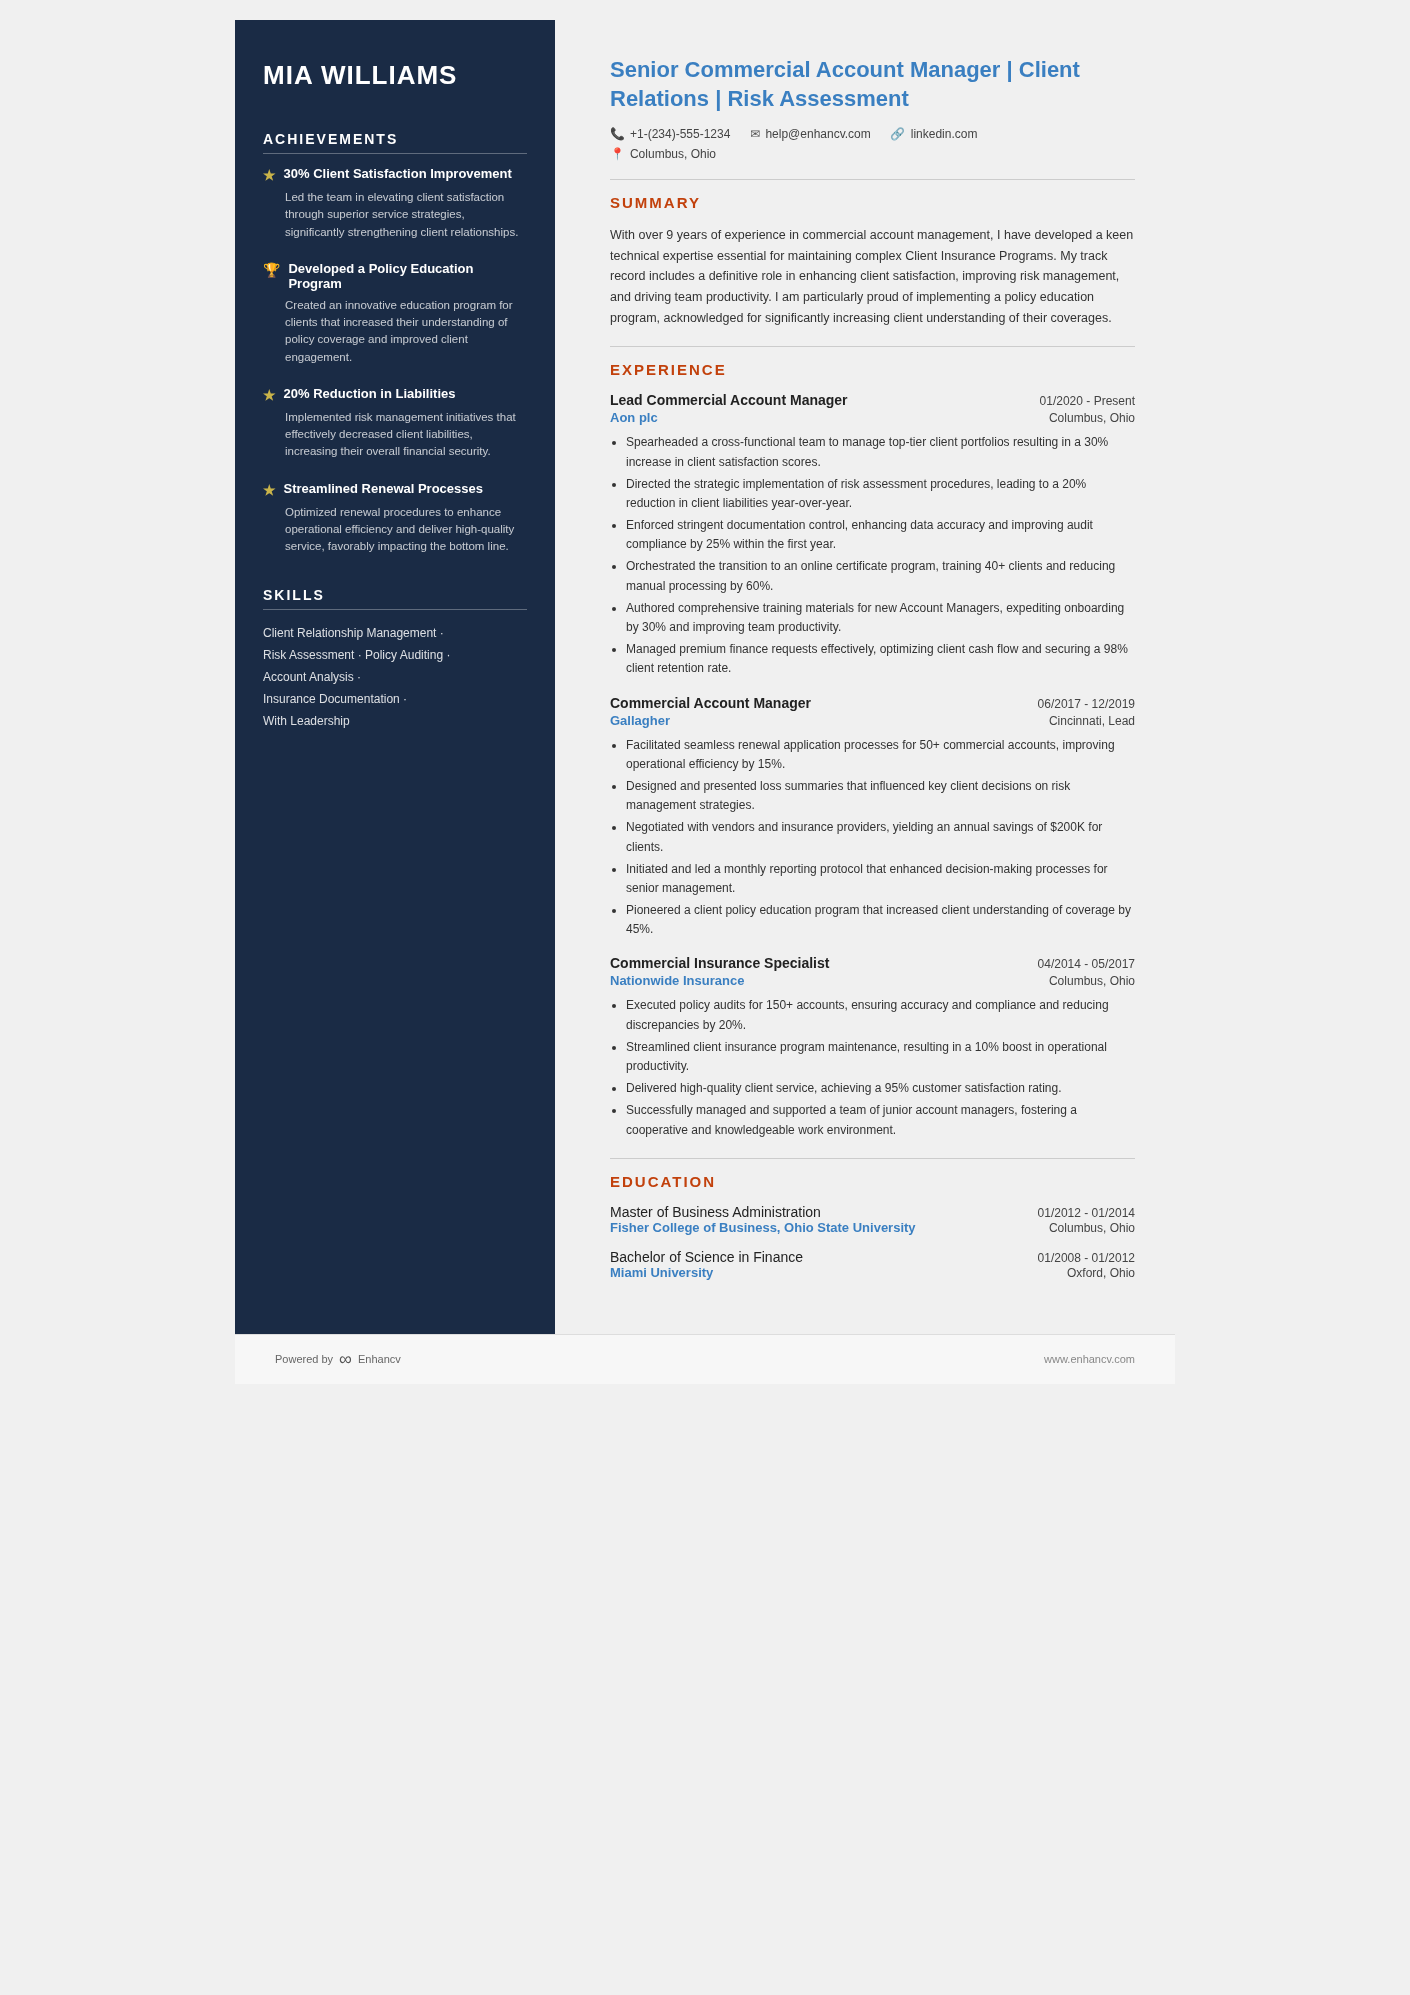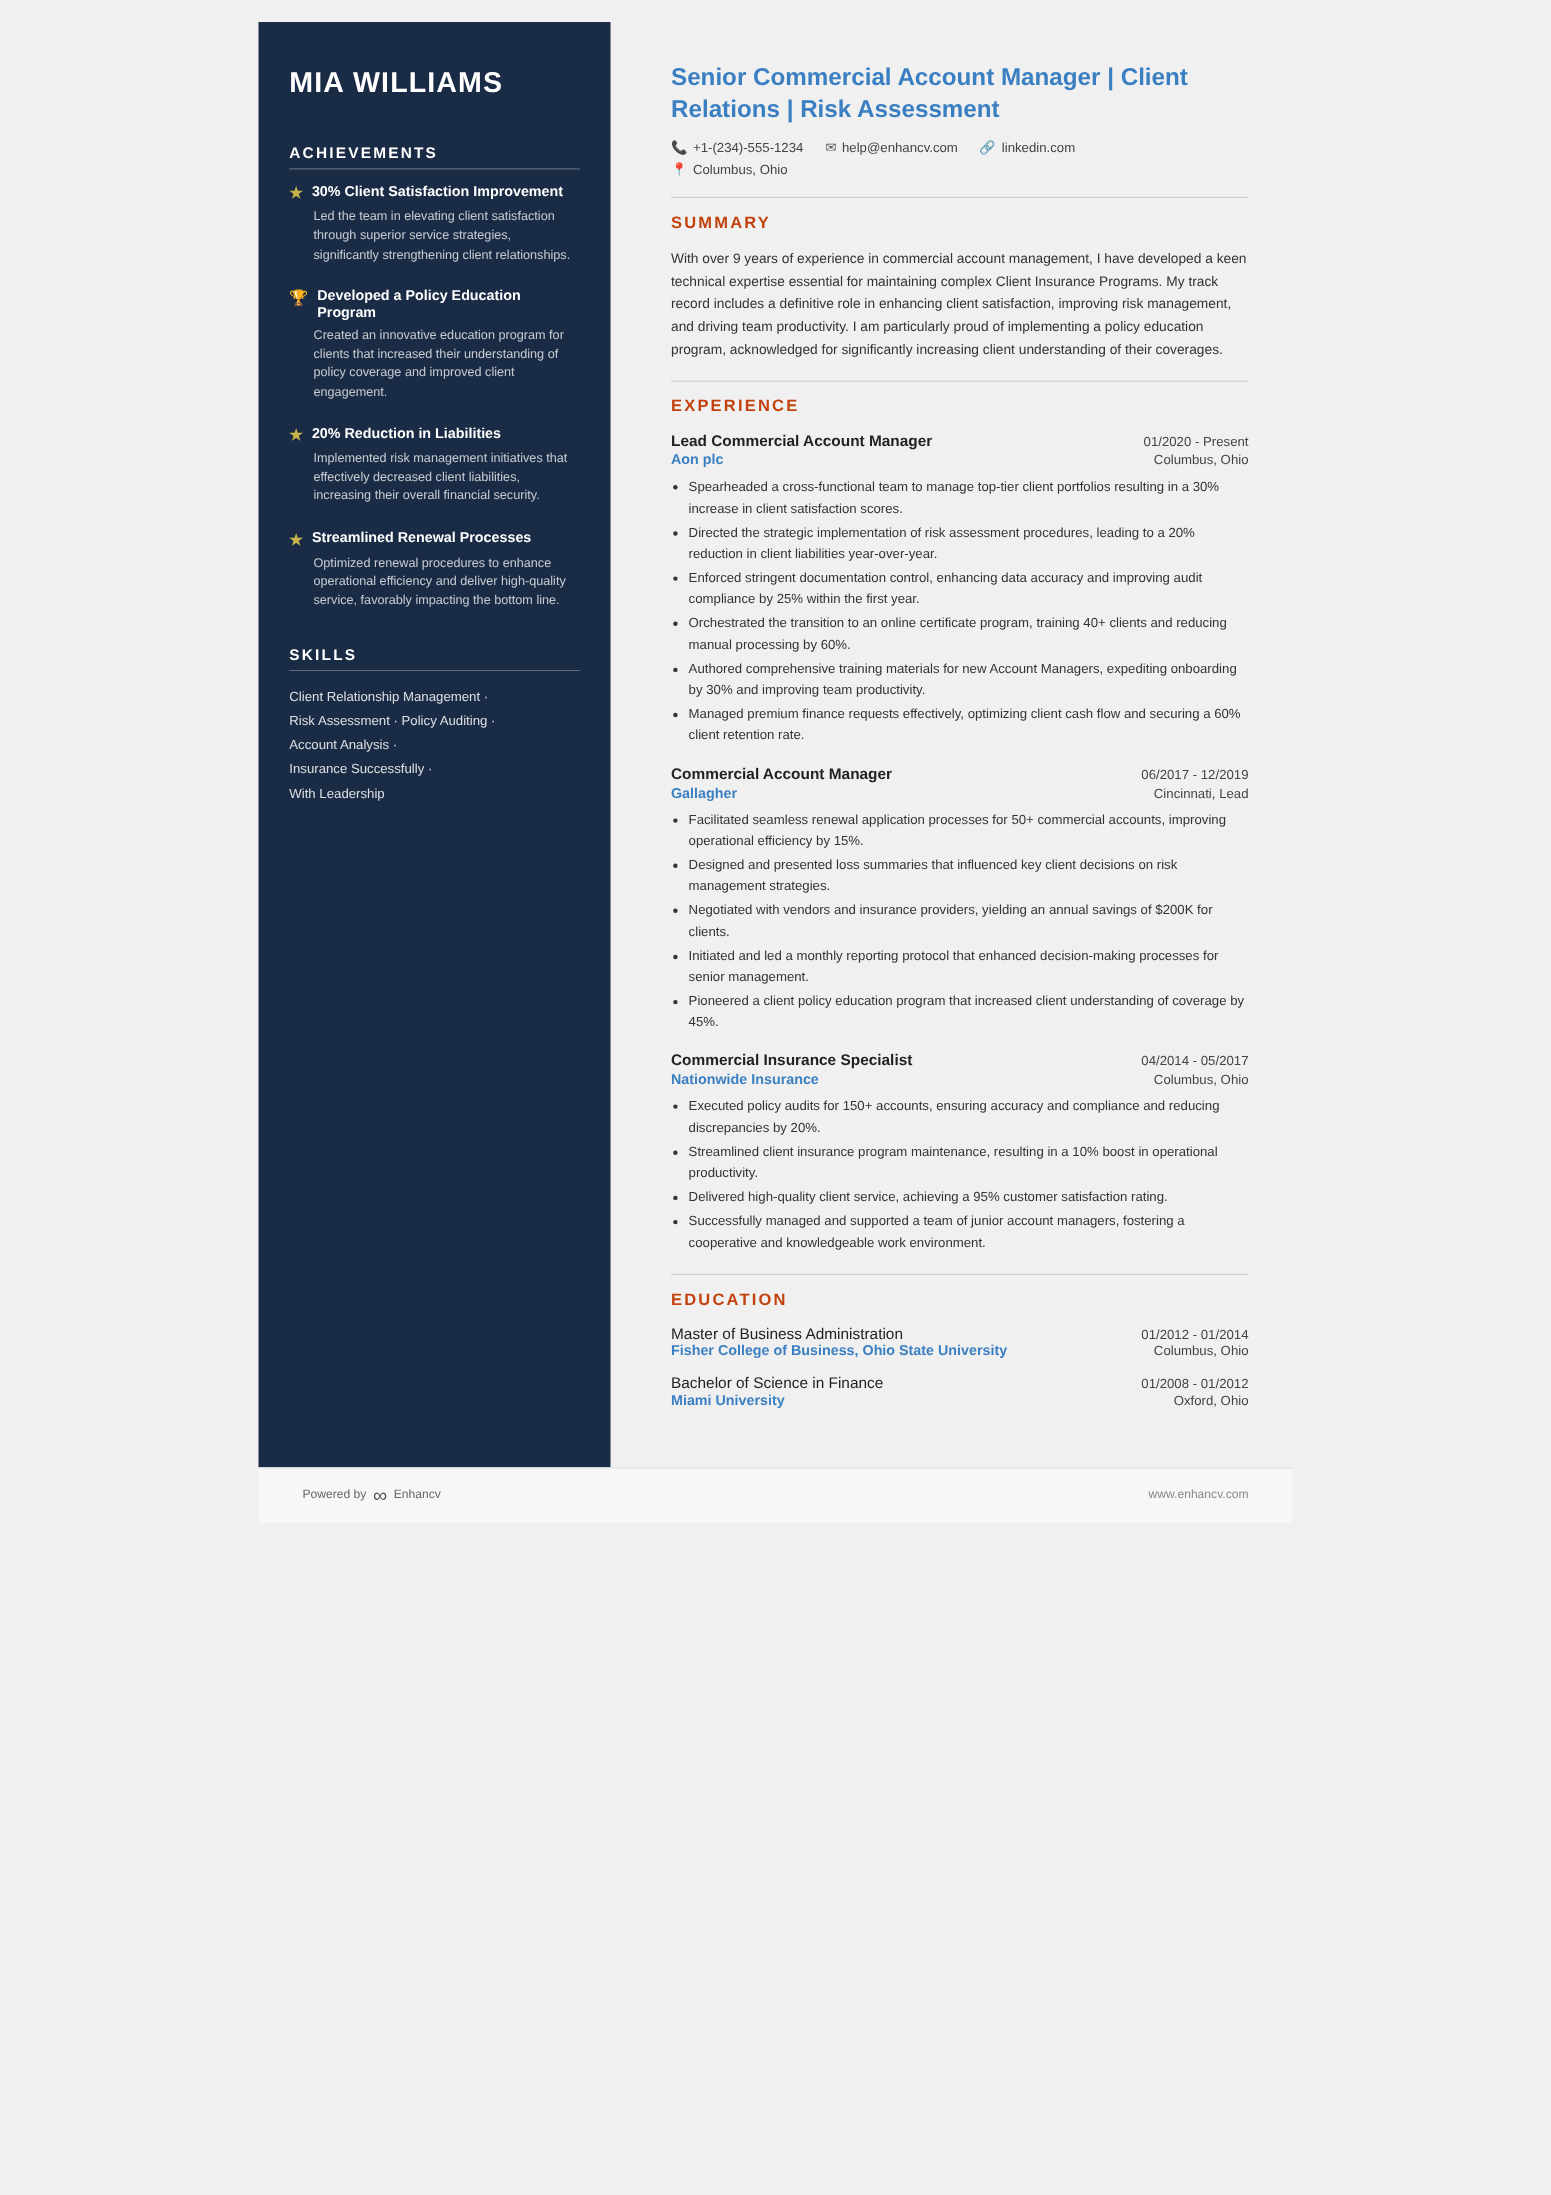--- a/index.html
+++ b/index.html
@@ -278,21 +278,21 @@
   </div>
           </div>
       </div>
 
       <div class="sidebar-section">
         <div class="sidebar-section-title">SKILLS</div>
         <div id="skills-container">
             <div class="skill-item">Client Relationship Management ·</div>
             <div class="skill-item">Risk Assessment · Policy Auditing ·</div>
             <div class="skill-item">Account Analysis ·</div>
-            <div class="skill-item">Insurance Successfully ·</div>
+            <div class="skill-item">Insurance Documentation ·</div>
             <div class="skill-item">With Leadership</div>
           </div>
       </div>
 
     </div>
 
     <div class="main">
       <h1 class="main-title">Senior Commercial Account Manager | Client Relations | Risk Assessment</h1>
 
       <div class="contact-row">
@@ -331,21 +331,21 @@
     <div class="exp-company-row">
       <span class="exp-company">Aon plc</span>
       <span class="exp-location">Columbus, Ohio</span>
     </div>
     <ul class="exp-bullets">
       <li>Spearheaded a cross-functional team to manage top-tier client portfolios resulting in a 30% increase in client satisfaction scores.</li>
               <li>Directed the strategic implementation of risk assessment procedures, leading to a 20% reduction in client liabilities year-over-year.</li>
               <li>Enforced stringent documentation control, enhancing data accuracy and improving audit compliance by 25% within the first year.</li>
               <li>Orchestrated the transition to an online certificate program, training 40+ clients and reducing manual processing by 60%.</li>
               <li>Authored comprehensive training materials for new Account Managers, expediting onboarding by 30% and improving team productivity.</li>
-              <li>Managed premium finance requests effectively, optimizing client cash flow and securing a 60% client retention rate.</li>
+              <li>Managed premium finance requests effectively, optimizing client cash flow and securing a 98% client retention rate.</li>
     </ul>
   </div>
           <div class="exp-item">
     <div class="exp-header">
       <span class="exp-title">Commercial Account Manager</span>
       <span class="exp-date">06/2017 - 12/2019</span>
     </div>
     <div class="exp-company-row">
       <span class="exp-company">Gallagher</span>
       <span class="exp-location">Cincinnati, Lead</span>

